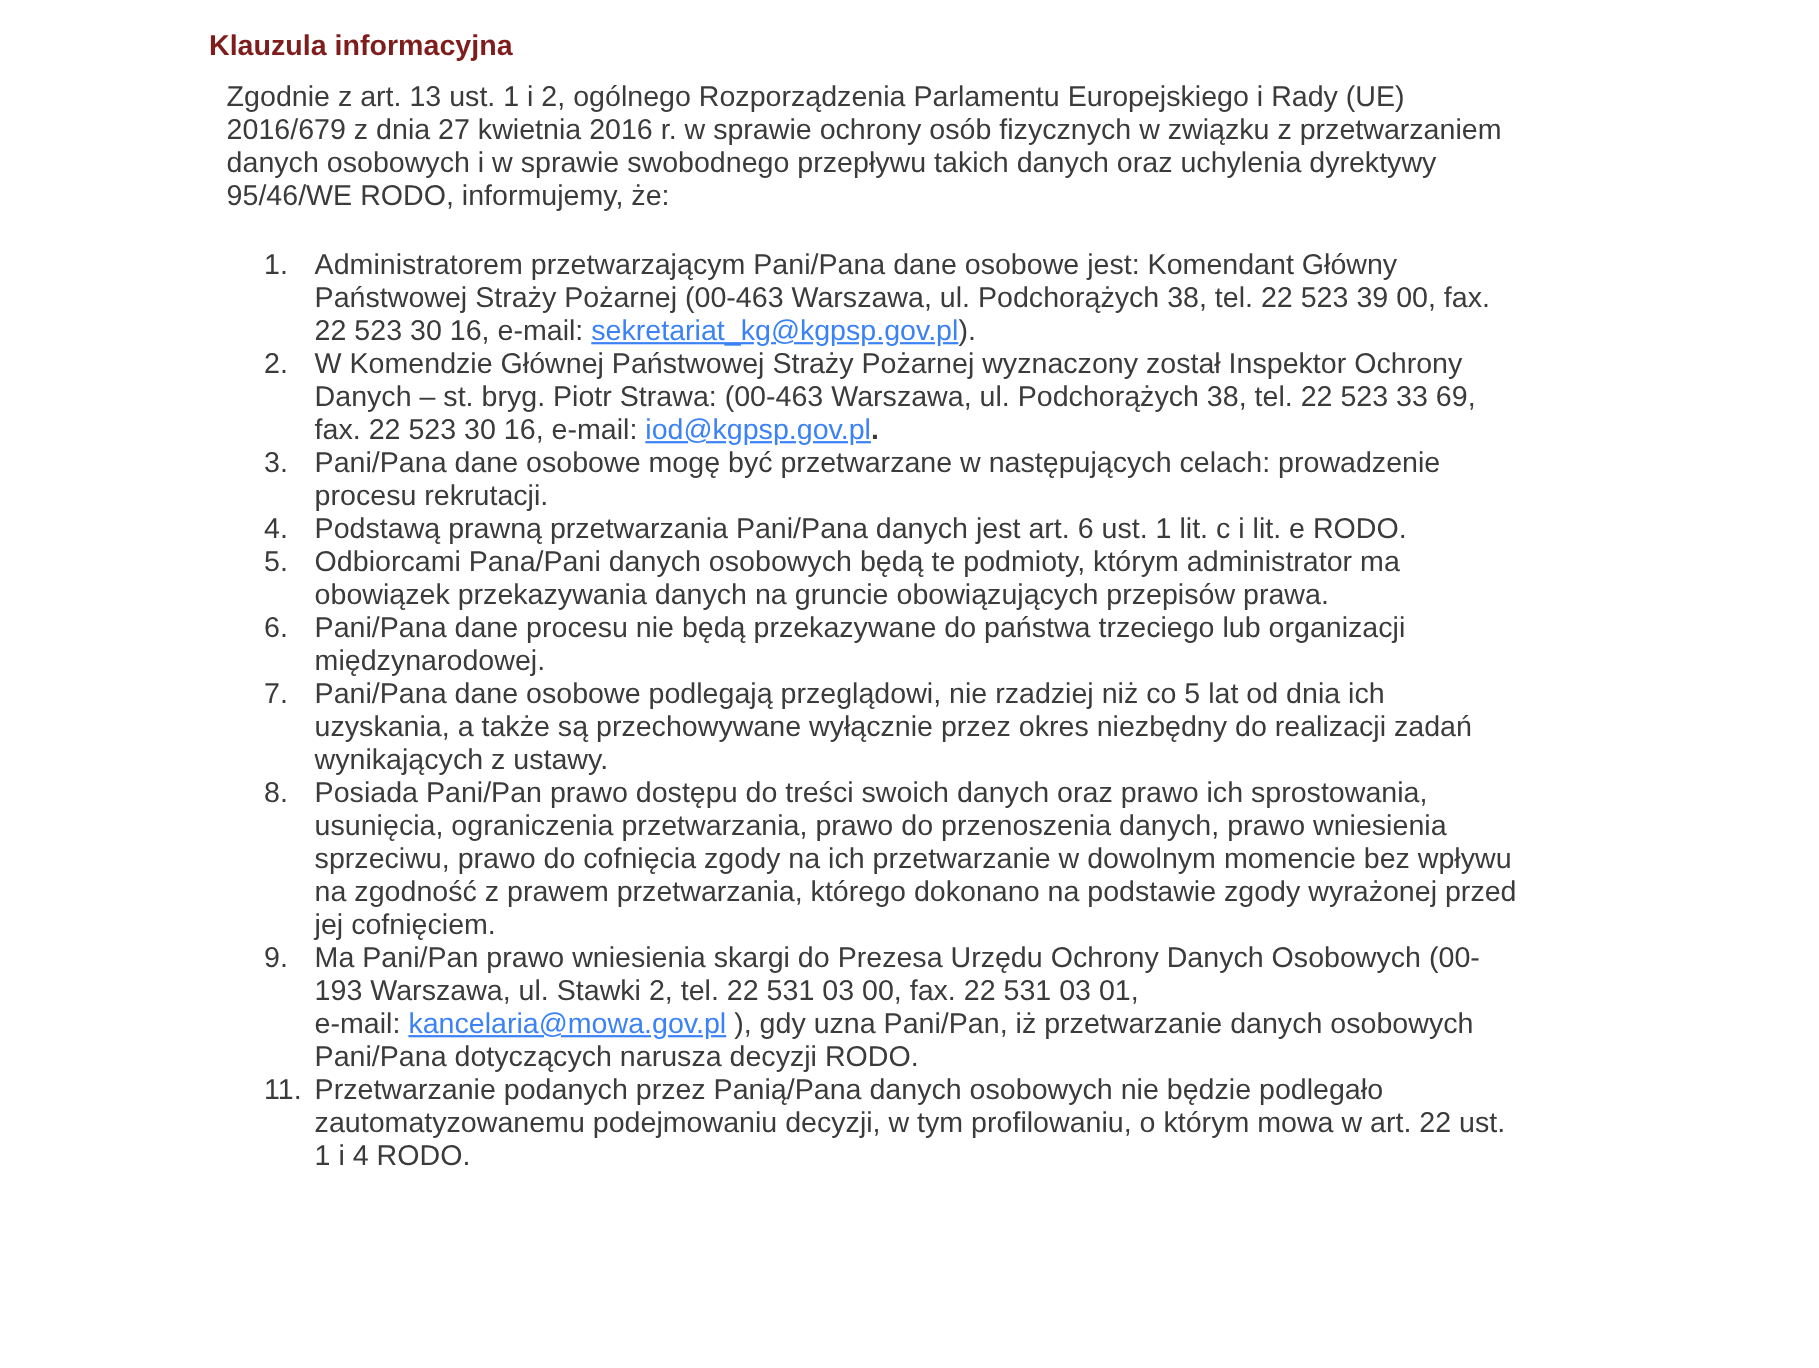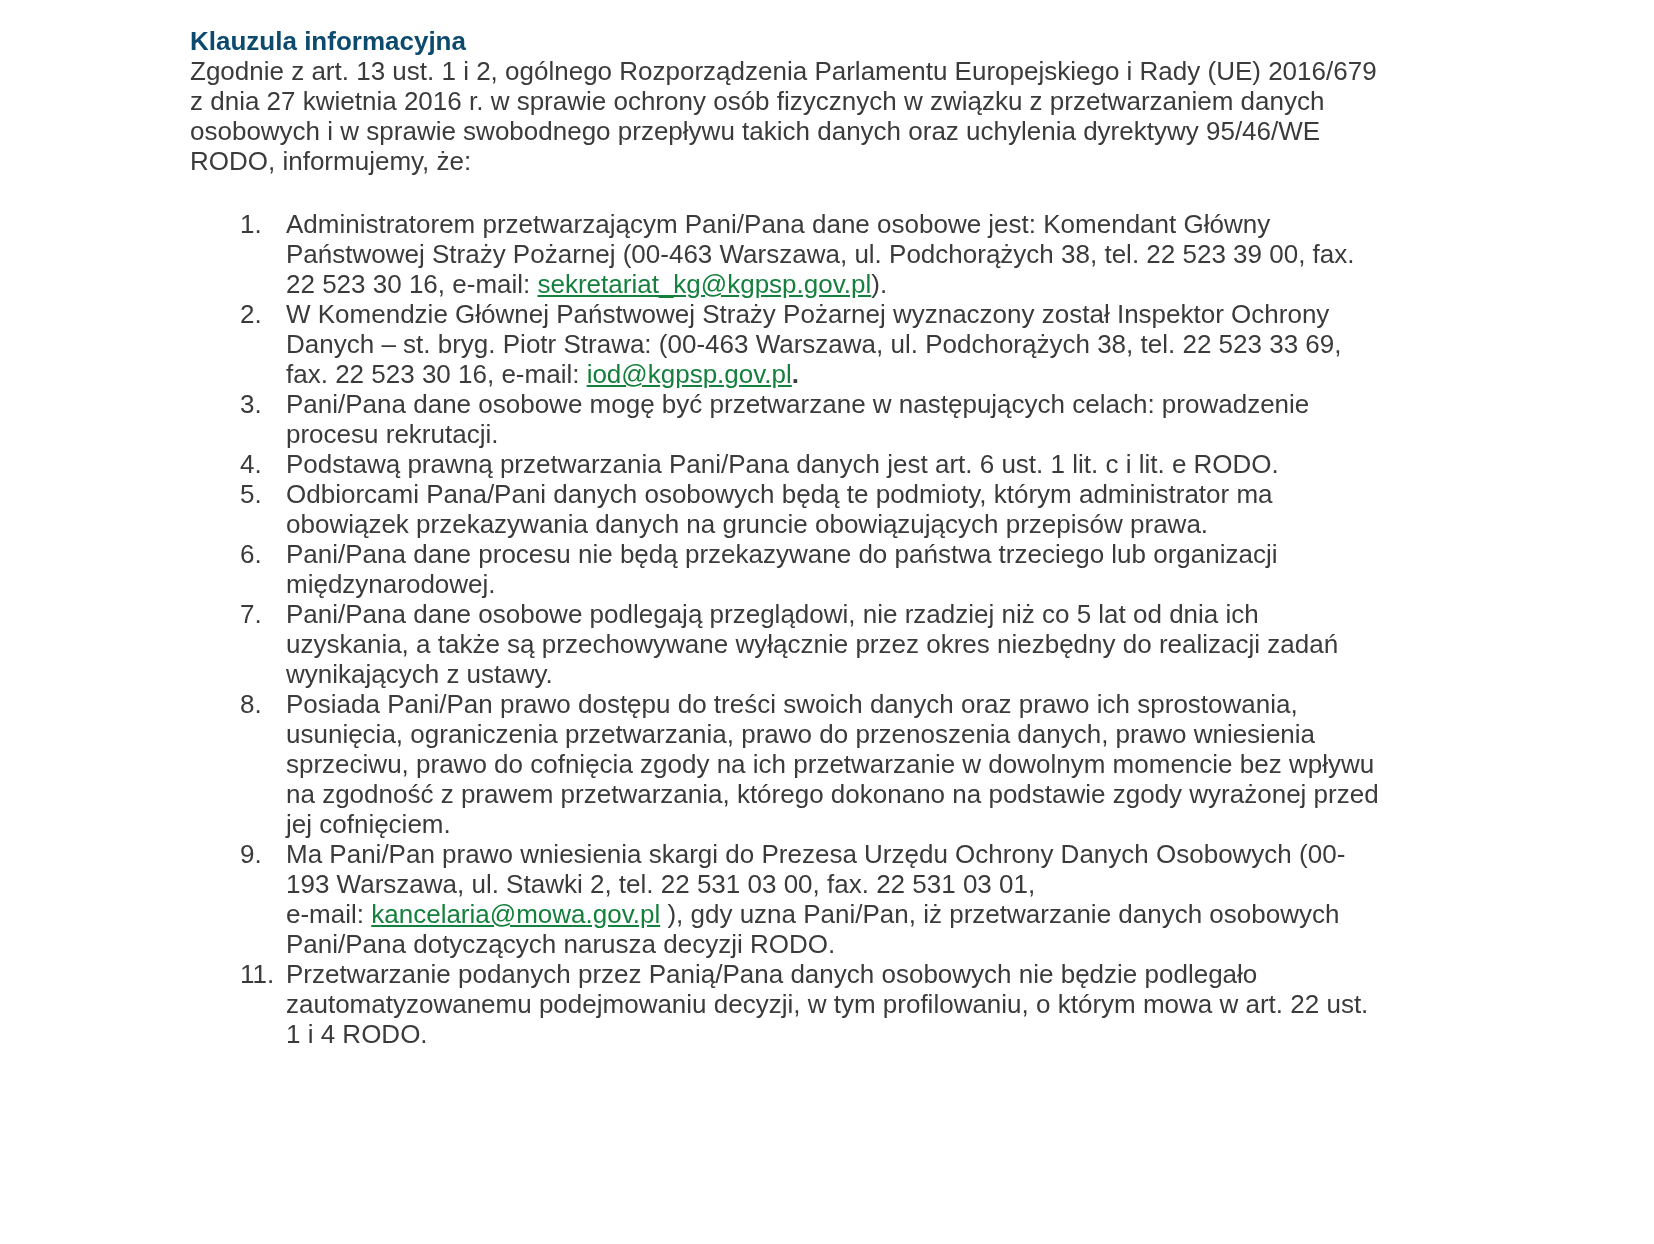--- a/index.html
+++ b/index.html
@@ -17,41 +17,41 @@
   .doc {
     box-sizing: border-box;
     width: 1654px;
     padding: 26px 268px 0 190px;
     font-size: 26px;
     line-height: 30px;
   }
   .title {
     font-weight: bold;
     margin: 0 0 0 0;
-    color: #0c4a6e;
+    color: #7f1d1d;
   }
   .intro {
-    margin: 0;
+    margin: 16px;
   }
   .list {
     margin-top: 33px;
   }
   .item {
     display: flex;
     align-items: flex-start;
   }
   .num {
     flex: 0 0 46px;
     margin-left: 50px;
   }
   .body-text {
     flex: 1 1 auto;
   }
   a.link {
-    color: #15803d;
+    color: #3b82f6;
     text-decoration: underline;
     cursor: pointer;
   }
   .bold {
     font-weight: bold;
   }
 </style>
 </head>
 <body>
 

